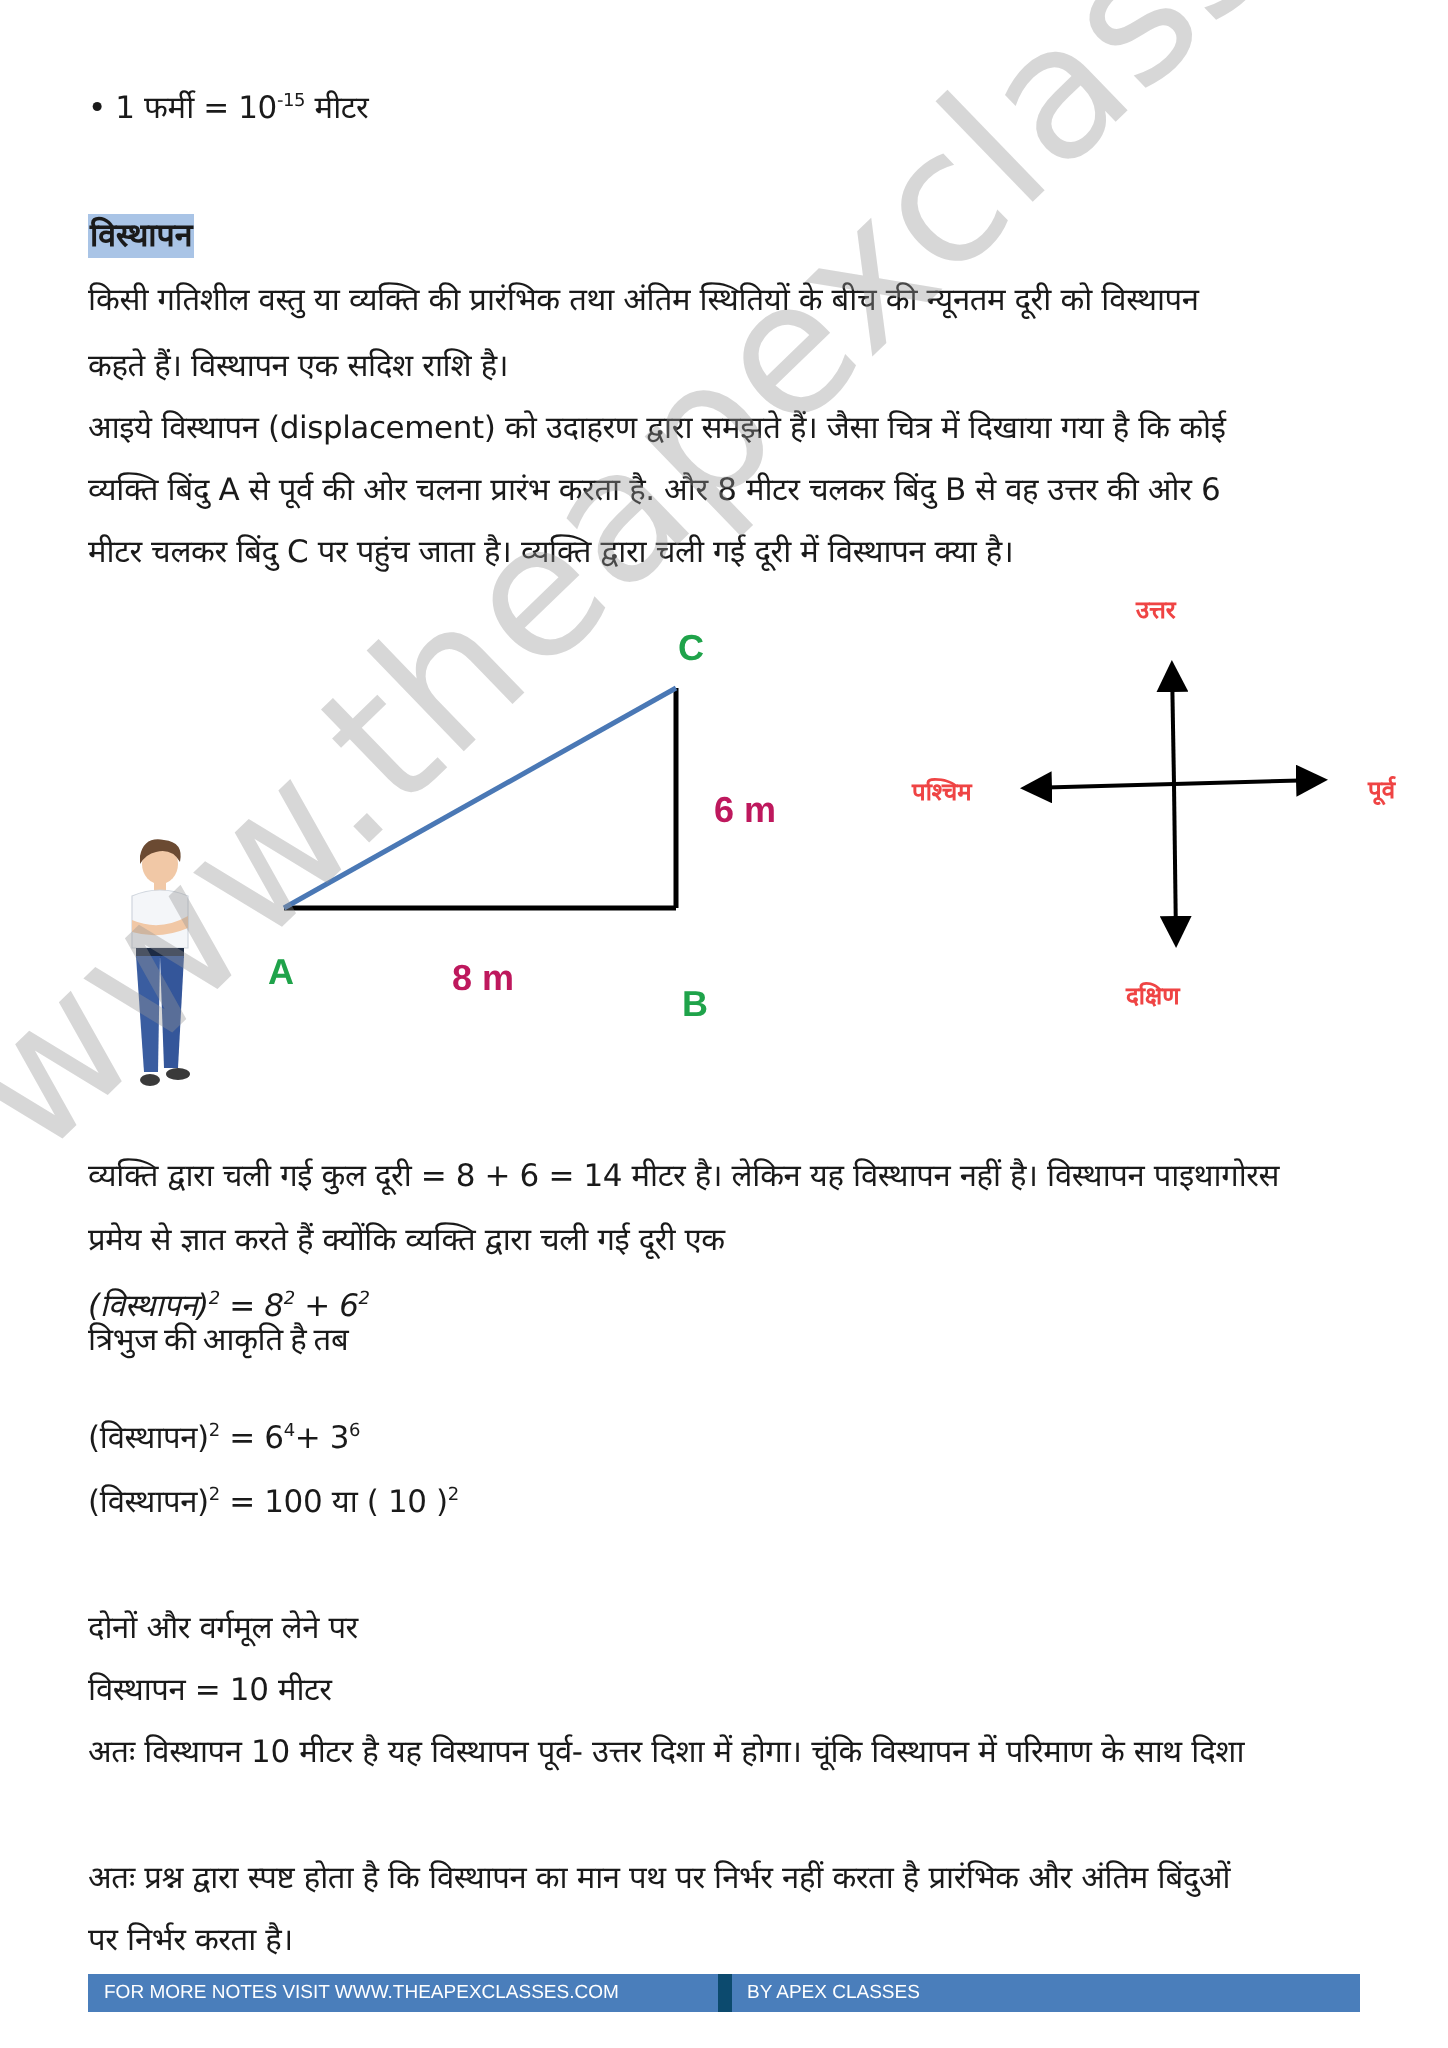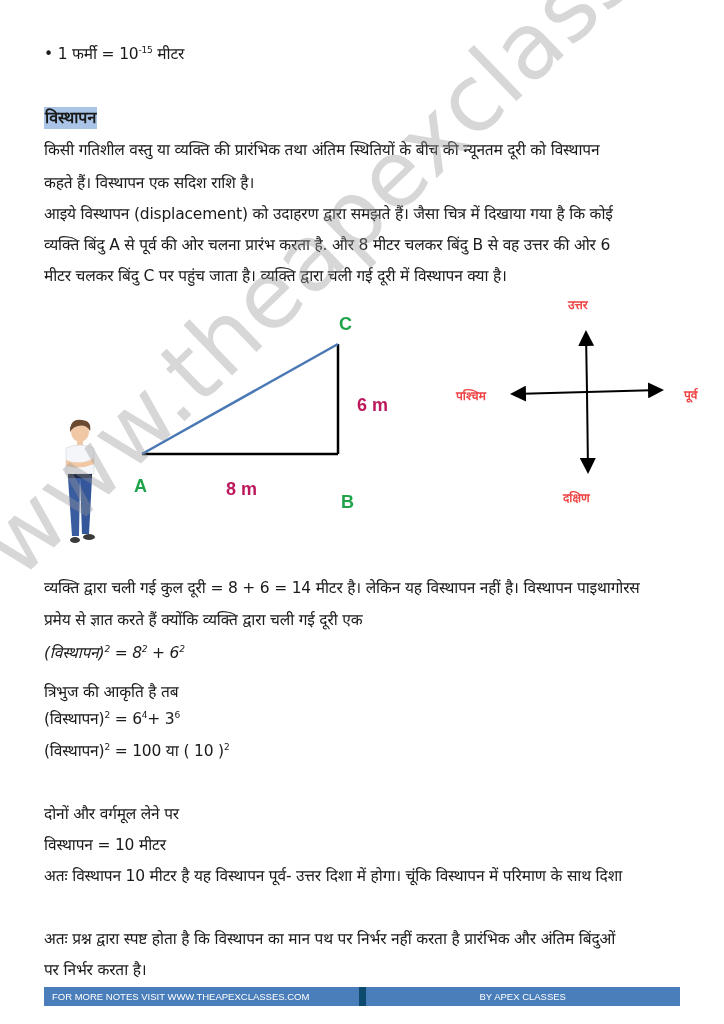--- a/index.html
+++ b/index.html
@@ -9,21 +9,21 @@
   .line { position: absolute; left: 44px; font-size: 15.5px; line-height: 20px; white-space: nowrap; letter-spacing: -0.2px; }
   .heading { position: absolute; left: 44px; top: 107px; font-size: 16px; font-weight: bold; background: #a9c4e6; padding: 0 1px; line-height: 22px; }
   sup { font-size: 9px; vertical-align: super; line-height: 0; }
   .lbl { position: absolute; font-family: "Liberation Sans", sans-serif; font-weight: bold; }
   .green { color: #1fa34a; font-size: 18px; }
   .purple { color: #be185d; font-size: 18px; }
   .orange { position: absolute; color: #ef4444; font-size: 12px; font-weight: bold; }
   .footer { position: absolute; left: 44px; top: 987px; width: 636px; height: 19px; background: #4a7ebb; display: flex; }
   .footer .cell { flex: 1; color: #ffffff; font-family: "Liberation Sans", sans-serif; font-size: 9.5px; line-height: 19px; padding: 0 8px; }
   .footer .cell.left { border-right: 7px solid #0c4a6e; }
-  .footer .cell.right { text-align: center; }
+  .footer .cell.right { text-align: left; }
   .watermark { position: absolute; left: -40px; top: 520px; transform: rotate(-44deg); transform-origin: left top;
                font-family: "DejaVu Sans", sans-serif; font-size: 92px; color: rgba(150,150,150,0.38); white-space: nowrap; pointer-events: none; letter-spacing: 1px; }
 </style>
 </head>
 <body>
 
 <div class="page">
 
   <div class="line" style="top:44px;">
     <span>• 1 फर्मी = 10</span><sup>-15</sup><span> मीटर</span>
@@ -73,21 +73,21 @@
     <line x1="87" y1="62" x2="86" y2="4" stroke="#000" stroke-width="2" marker-end="url(#arr)"></line>
     <line x1="87" y1="62" x2="88" y2="140" stroke="#000" stroke-width="2" marker-end="url(#arr)"></line>
   </svg>
   <div class="orange" style="left:568px; top:296px;">उत्तर</div>
   <div class="orange" style="left:456px; top:387px;">पश्चिम</div>
   <div class="orange" style="left:684px; top:386px;">पूर्व</div>
   <div class="orange" style="left:563px; top:489px;">दक्षिण</div>
 
   <div class="line" style="top:578px;">व्यक्ति द्वारा चली गई कुल दूरी = 8 + 6 = 14 मीटर है। लेकिन यह विस्थापन नहीं है। विस्थापन पाइथागोरस</div>
   <div class="line" style="top:610px;">प्रमेय से ज्ञात करते हैं क्योंकि व्यक्ति द्वारा चली गई दूरी एक</div>
-  <div class="line" style="top:682px;">त्रिभुज की आकृति है तब</div>
+  <div class="line" style="top:661px;font-family:Liberation Serif, serif;">त्रिभुज की आकृति है तब</div>
 
   <div class="line" style="top:643px;font-style:italic;">
     <span>(विस्थापन)</span><sup>2</sup><span> = 8</span><sup>2</sup><span> + 6</span><sup>2</sup>
   </div>
   <div class="line" style="top:709px;">
     <span>(विस्थापन)</span><sup>2</sup><span> = 6</span><sup>4</sup><span>+ 3</span><sup>6</sup>
   </div>
   <div class="line" style="top:741px;">
     <span>(विस्थापन)</span><sup>2</sup><span> = 100 या ( 10 )</span><sup>2</sup>
   </div>

